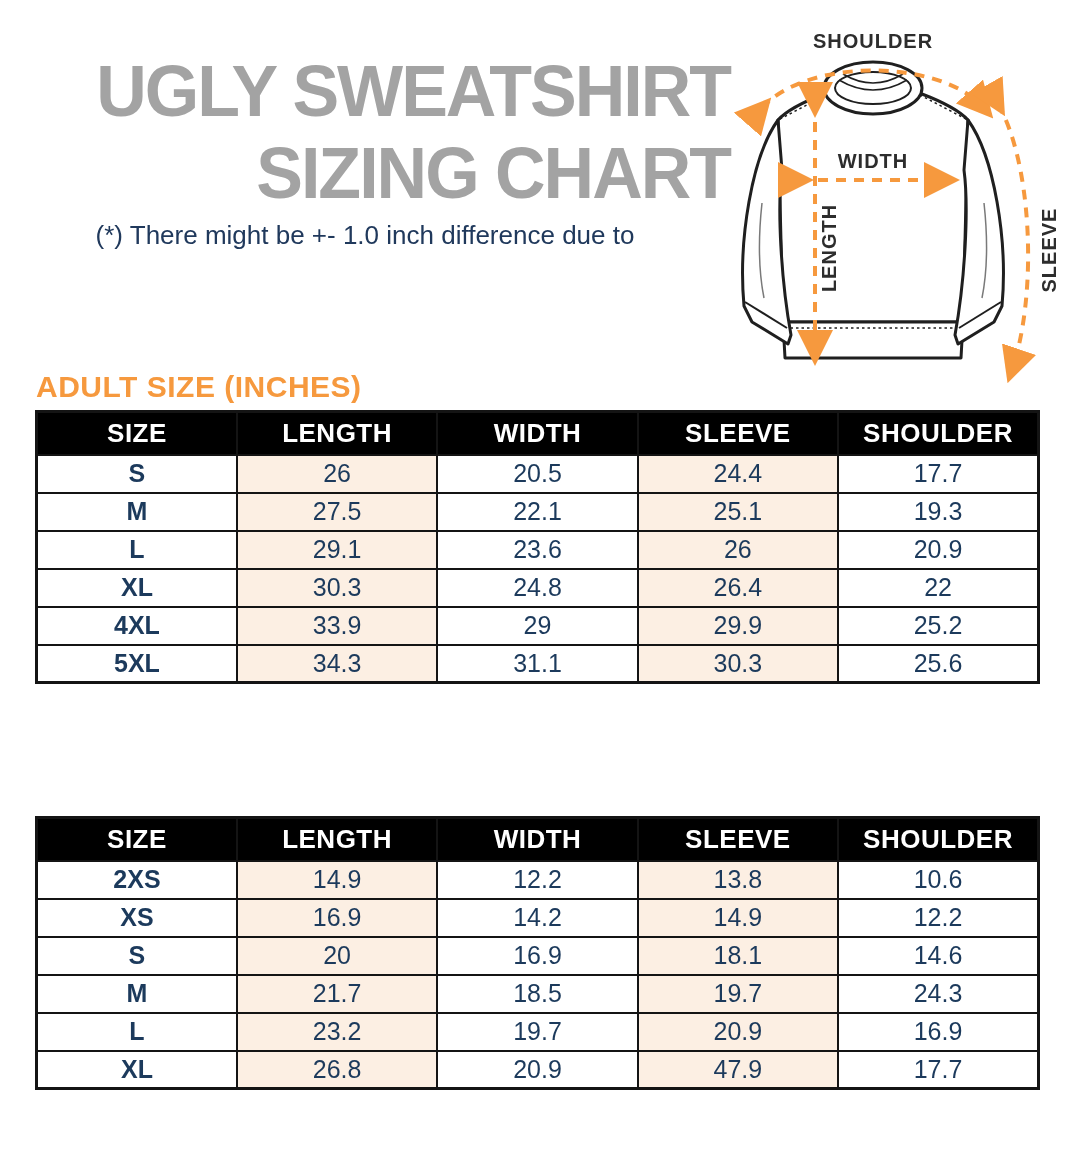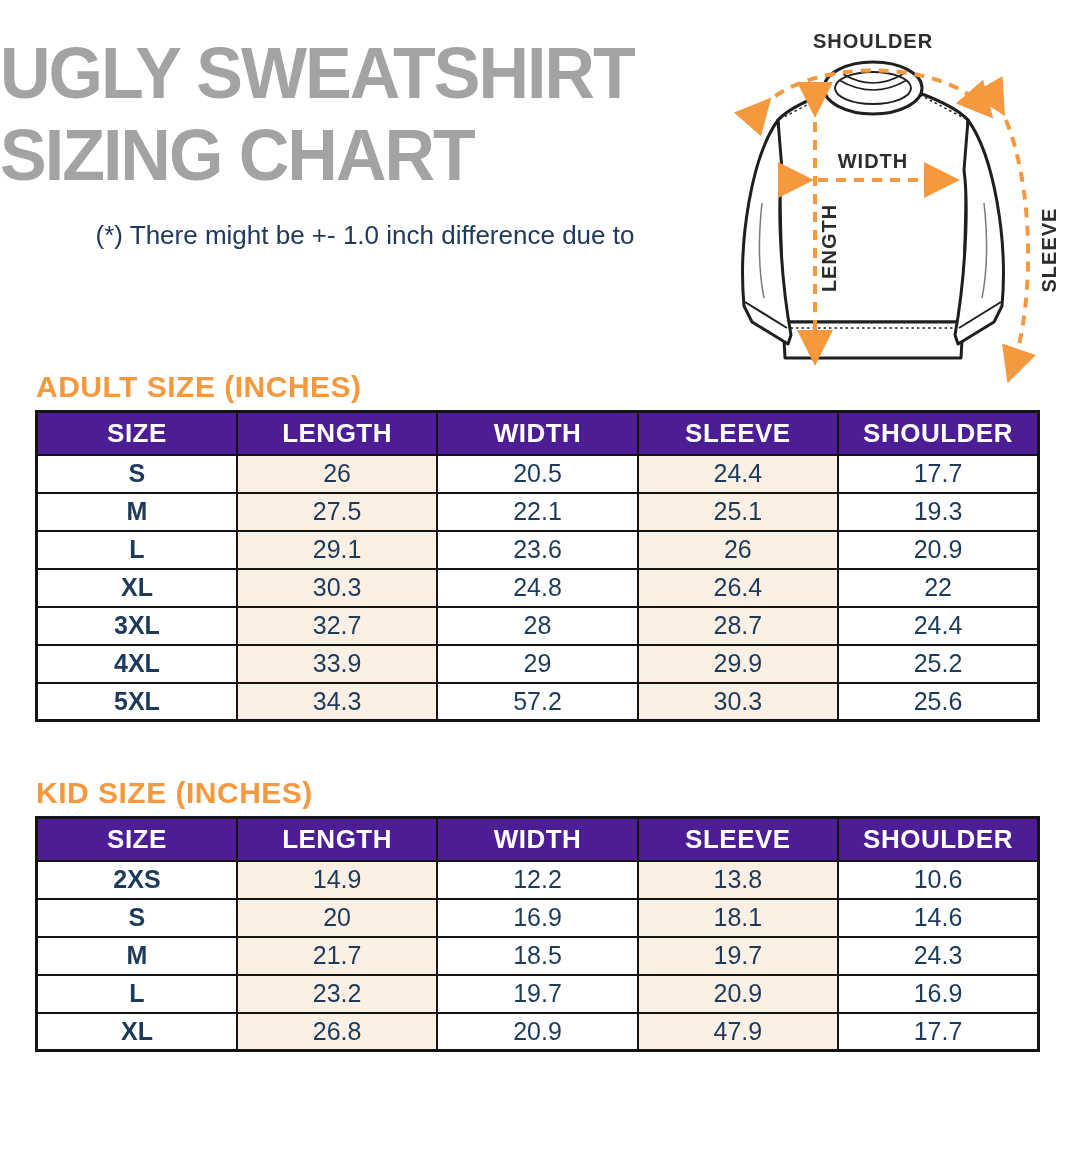--- a/index.html
+++ b/index.html
@@ -11,23 +11,23 @@
     width: 1074px;
     height: 1162px;
     background: #ffffff;
     overflow: hidden;
   }
 
   
   .title-block {
     position: absolute;
     left: 0;
-    top: 32px;
+    top: 50px;
     width: 730px;
-    text-align: left;
+    text-align: right;
   }
   .title-line {
     color: #a3a3a3;
     font-size: 70px;
     font-weight: bold;
     letter-spacing: -2px;
     line-height: 82px;
     transform: scaleY(1.04);
   }
   .note-block {
@@ -84,21 +84,21 @@
   }
   .table-adult { top: 410px; }
   .table-kid   { top: 816px; }
 
   table.size-table th, table.size-table td {
     border: 2px solid #141414;
     text-align: center;
     vertical-align: middle;
   }
   table.size-table th {
-    background: #4c1d95;
+    background: #000000;
     color: #ffffff;
     font-size: 26px;
     font-weight: bold;
     height: 43px;
     letter-spacing: 0.5px;
   }
   table.size-table td {
     height: 38px;
     font-size: 25px;
     color: #1c3a5c;
@@ -207,44 +207,36 @@
         <td>20.9</td>
       </tr>
       <tr>
         <td class="size-cell">XL</td>
         <td>30.3</td>
         <td>24.8</td>
         <td>26.4</td>
         <td>22</td>
       </tr>
       <tr>
-        <td class="size-cell">3XL</td>
-        <td>32.7</td>
-        <td>28</td>
-        <td>28.7</td>
-        <td>24.4</td>
-      </tr>
-      <tr>
         <td class="size-cell">4XL</td>
         <td>33.9</td>
         <td>29</td>
         <td>29.9</td>
         <td>25.2</td>
       </tr>
       <tr>
         <td class="size-cell">5XL</td>
         <td>34.3</td>
-        <td>57.2</td>
+        <td>31.1</td>
         <td>30.3</td>
         <td>25.6</td>
       </tr>
     </tbody>
   </table>
 
-  <div class="section-heading heading-kid">KID SIZE (INCHES)</div>
 
   <table class="size-table table-kid">
     <colgroup>
         <col style="width:20%">
         <col style="width:20%">
         <col style="width:20%">
         <col style="width:20%">
         <col style="width:20%">
       </colgroup>
     <thead>
@@ -258,20 +250,27 @@
     </thead>
     <tbody>
       <tr>
         <td class="size-cell">2XS</td>
         <td>14.9</td>
         <td>12.2</td>
         <td>13.8</td>
         <td>10.6</td>
       </tr>
       <tr>
+        <td class="size-cell">XS</td>
+        <td>16.9</td>
+        <td>14.2</td>
+        <td>14.9</td>
+        <td>12.2</td>
+      </tr>
+      <tr>
         <td class="size-cell">S</td>
         <td>20</td>
         <td>16.9</td>
         <td>18.1</td>
         <td>14.6</td>
       </tr>
       <tr>
         <td class="size-cell">M</td>
         <td>21.7</td>
         <td>18.5</td>

